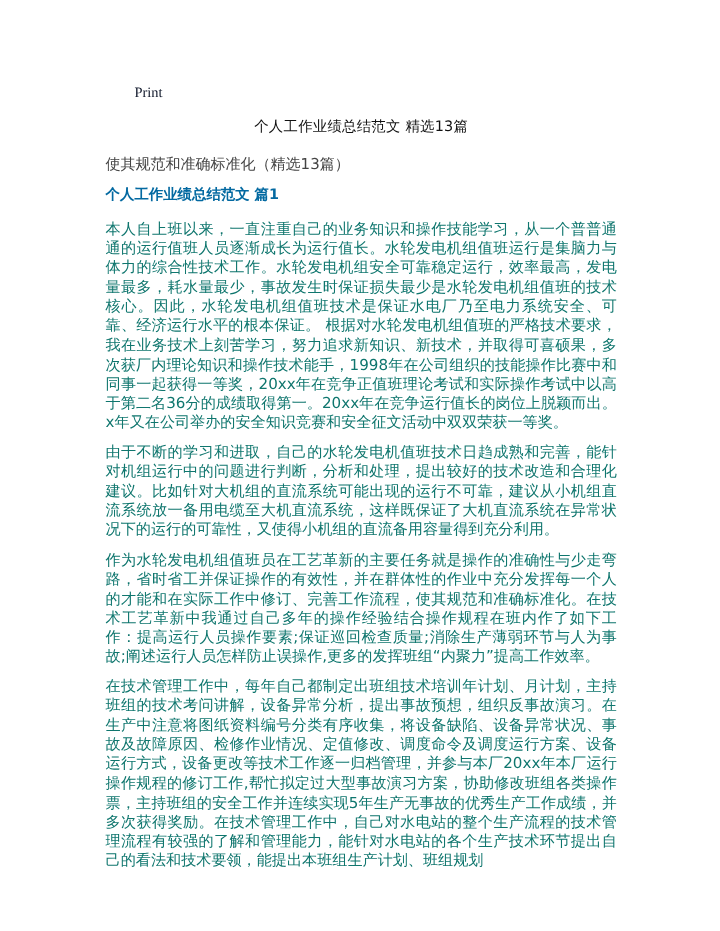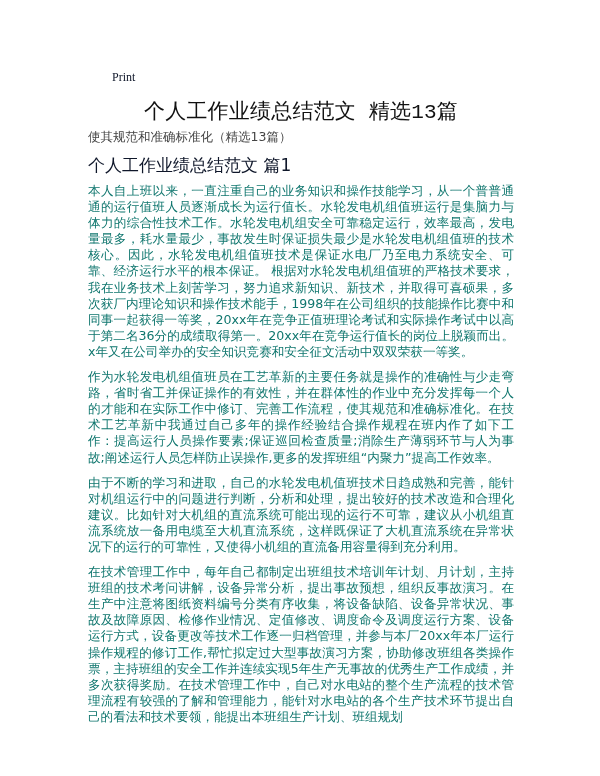--- a/index.html
+++ b/index.html
@@ -2,34 +2,34 @@
 <html><head>
 <meta charset="utf-8">
 <style>
   html, body { margin: 0; padding: 0; background: #ffffff; }
   body { width: 600px; height: 776px; overflow: hidden; position: relative;
          font-family: "DejaVu Sans", "Liberation Sans", sans-serif; color: #1a1a1a; }
   .page { position: absolute; left: 88px; top: 0; width: 426px; }
   .print-label { position: absolute; top: 70px; left: 0; font-family: "Liberation Serif", "DejaVu Serif", serif;
                  font-size: 12px; color: #0f172a; margin-left: 24px; }
   .doc-title { position: absolute; top: 97px; left: 0; width: 426px; text-align: center;
-               font-size: 21px; color: #111; letter-spacing: 0.2px; white-space: nowrap; font-family: Liberation Mono, monospace; }
+               font-size: 12px; color: #111; letter-spacing: 0.2px; white-space: nowrap; }
   .doc-subtitle { position: absolute; top: 129px; left: 0; font-size: 12.5px; color: #444; white-space: nowrap; }
-  .section-heading { position: absolute; top: 154px; left: 0; font-size: 17px; font-weight: normal; color: #0f172a; white-space: nowrap; }
+  .section-heading { position: absolute; top: 154px; left: 0; font-size: 12px; font-weight: bold; color: #0369a1; white-space: nowrap; }
   .body { position: absolute; top: 183px; left: 0; width: 426px; }
   .para { margin: 0 0 9px 0; font-size: 12.6px; line-height: 16.1px; color: #0f766e;
           text-align: justify; word-break: break-all; }
 </style>
 </head>
 <body>
 
 <div class="page">
   <div class="print-label">Print</div>
   <div class="doc-title">个人工作业绩总结范文 精选13篇</div>
   <div class="doc-subtitle">使其规范和准确标准化（精选13篇）</div>
   <div class="section-heading">个人工作业绩总结范文 篇1</div>
   <div class="body">
     <p class="para">本人自上班以来，一直注重自己的业务知识和操作技能学习，从一个普普通通的运行值班人员逐渐成长为运行值长。水轮发电机组值班运行是集脑力与体力的综合性技术工作。水轮发电机组安全可靠稳定运行，效率最高，发电量最多，耗水量最少，事故发生时保证损失最少是水轮发电机组值班的技术核心。因此，水轮发电机组值班技术是保证水电厂乃至电力系统安全、可靠、经济运行水平的根本保证。 根据对水轮发电机组值班的严格技术要求，我在业务技术上刻苦学习，努力追求新知识、新技术，并取得可喜硕果，多次获厂内理论知识和操作技术能手，1998年在公司组织的技能操作比赛中和同事一起获得一等奖，20xx年在竞争正值班理论考试和实际操作考试中以高于第二名36分的成绩取得第一。20xx年在竞争运行值长的岗位上脱颖而出。x年又在公司举办的安全知识竞赛和安全征文活动中双双荣获一等奖。</p>
+    <p class="para">由于不断的学习和进取，自己的水轮发电机值班技术日趋成熟和完善，能针对机组运行中的问题进行判断，分析和处理，提出较好的技术改造和合理化建议。比如针对大机组的直流系统可能出现的运行不可靠，建议从小机组直流系统放一备用电缆至大机直流系统，这样既保证了大机直流系统在异常状况下的运行的可靠性，又使得小机组的直流备用容量得到充分利用。</p>
     <p class="para">作为水轮发电机组值班员在工艺革新的主要任务就是操作的准确性与少走弯路，省时省工并保证操作的有效性，并在群体性的作业中充分发挥每一个人的才能和在实际工作中修订、完善工作流程，使其规范和准确标准化。在技术工艺革新中我通过自己多年的操作经验结合操作规程在班内作了如下工作：提高运行人员操作要素;保证巡回检查质量;消除生产薄弱环节与人为事故;阐述运行人员怎样防止误操作,更多的发挥班组“内聚力”提高工作效率。</p>
-    <p class="para">由于不断的学习和进取，自己的水轮发电机值班技术日趋成熟和完善，能针对机组运行中的问题进行判断，分析和处理，提出较好的技术改造和合理化建议。比如针对大机组的直流系统可能出现的运行不可靠，建议从小机组直流系统放一备用电缆至大机直流系统，这样既保证了大机直流系统在异常状况下的运行的可靠性，又使得小机组的直流备用容量得到充分利用。</p>
     <p class="para">在技术管理工作中，每年自己都制定出班组技术培训年计划、月计划，主持班组的技术考问讲解，设备异常分析，提出事故预想，组织反事故演习。在生产中注意将图纸资料编号分类有序收集，将设备缺陷、设备异常状况、事故及故障原因、检修作业情况、定值修改、调度命令及调度运行方案、设备运行方式，设备更改等技术工作逐一归档管理，并参与本厂20xx年本厂运行操作规程的修订工作,帮忙拟定过大型事故演习方案，协助修改班组各类操作票，主持班组的安全工作并连续实现5年生产无事故的优秀生产工作成绩，并多次获得奖励。在技术管理工作中，自己对水电站的整个生产流程的技术管理流程有较强的了解和管理能力，能针对水电站的各个生产技术环节提出自己的看法和技术要领，能提出本班组生产计划、班组规划</p>
   </div>
 </div>
 
 </body></html>

